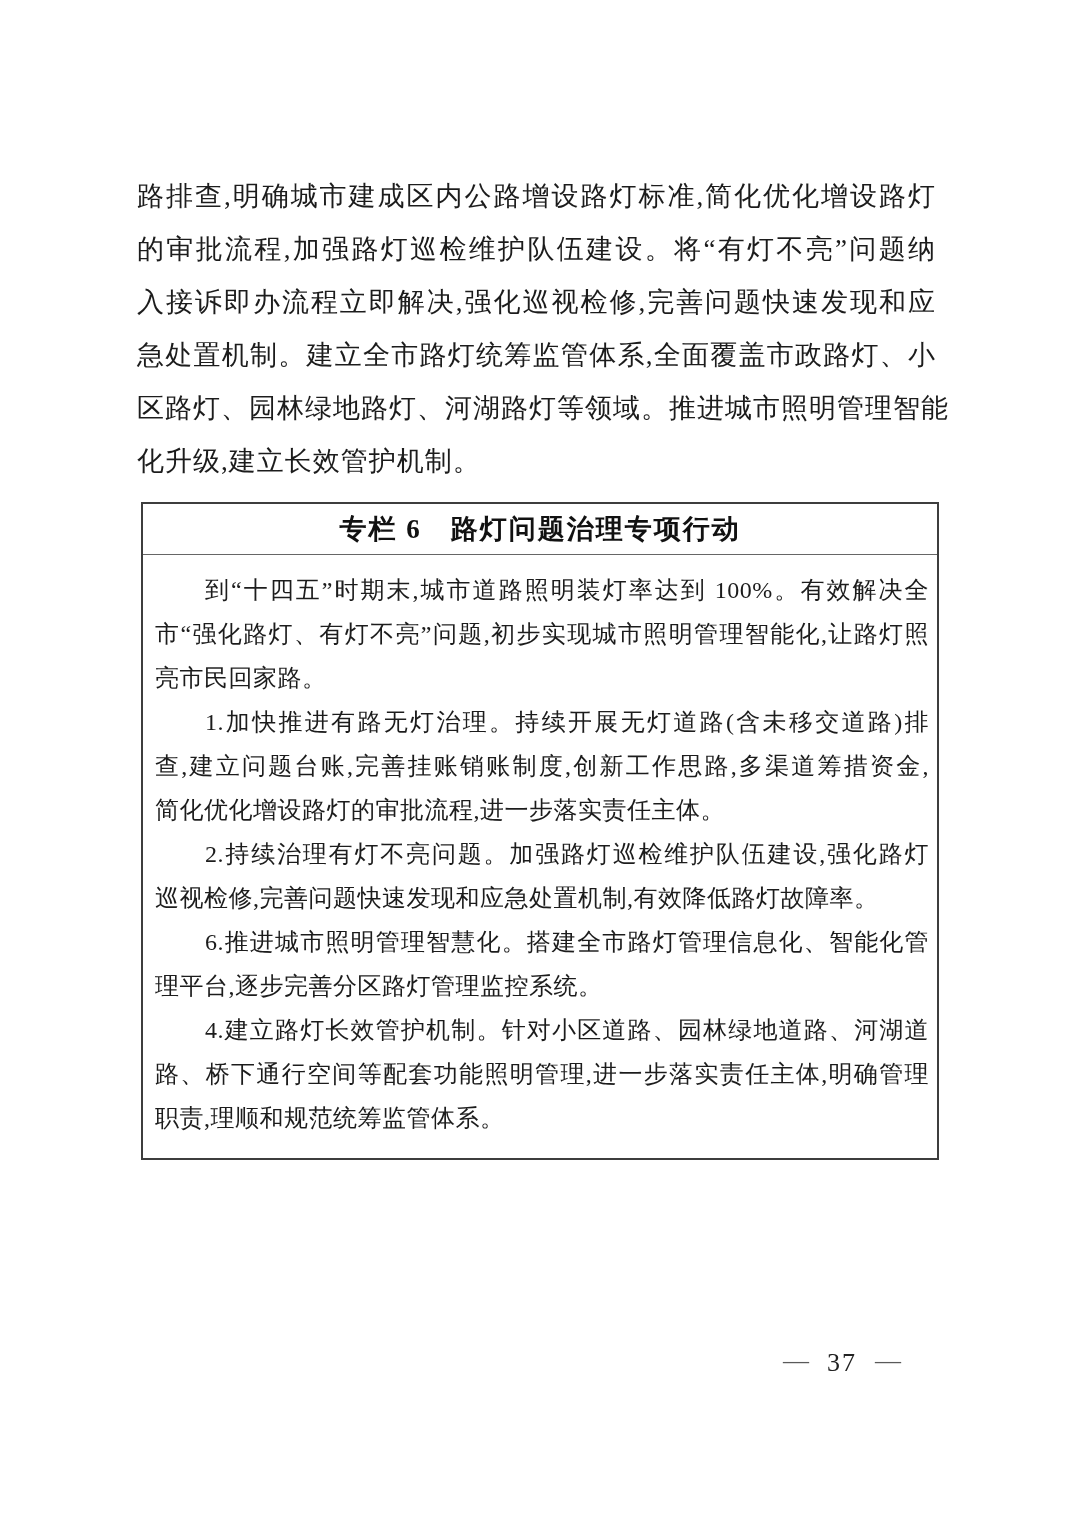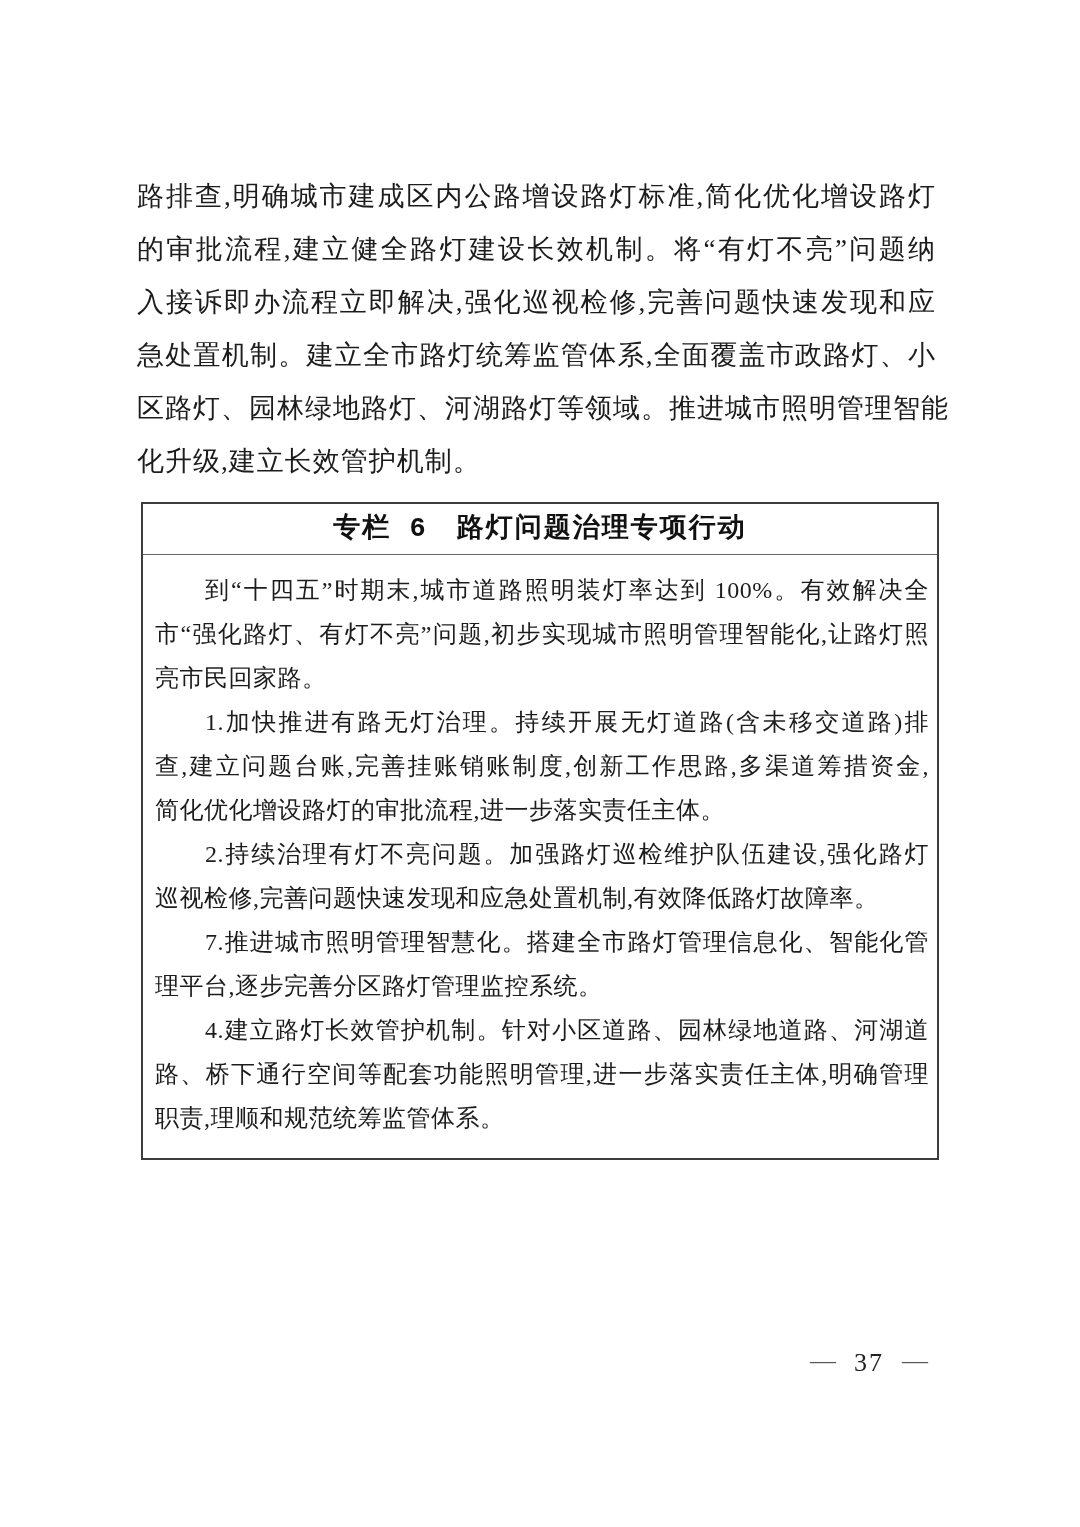--- a/index.html
+++ b/index.html
@@ -49,36 +49,36 @@
   }
   .box-title {
     height: 50px;
     line-height: 50px;
     text-align: center;
     font-weight: bold;
     font-size: 27px;
     letter-spacing: 2px;
     color: #111;
     border-bottom: 1px solid #666;
-    font-family: Liberation Mono, monospace;
+    font-family: Liberation Serif, serif;
   }
   .box-body {
     padding: 13px 8px 0 12px;
     font-size: 24px;
     line-height: 44px;
     letter-spacing: 0.5px;
   }
   .box-body .indent {
     text-indent: 50px;
   }
   
   .page-footer {
     position: absolute;
     top: 1348px;
-    right: 152px;
+    right: 179px;
     font-size: 26px;
     color: #222;
     white-space: nowrap;
   }
   .page-footer .dash {
     color: #5a5a5a;
     position: relative;
     top: -2px;
   }
   .page-footer .num {
@@ -86,21 +86,21 @@
     letter-spacing: 2px;
   }
 </style>
 </head>
 <body>
 
 <div class="page">
 
   <div class="main-text">
     <div class="tline">路排查,明确城市建成区内公路增设路灯标准,简化优化增设路灯</div>
-    <div class="tline">的审批流程,建立健全路灯建设长效机制。将“有灯不亮”问题纳</div>
+    <div class="tline">的审批流程,加强路灯巡检维护队伍建设。将“有灯不亮”问题纳</div>
     <div class="tline">入接诉即办流程立即解决,强化巡视检修,完善问题快速发现和应</div>
     <div class="tline">急处置机制。建立全市路灯统筹监管体系,全面覆盖市政路灯、小</div>
     <div class="tline">区路灯、园林绿地路灯、河湖路灯等领域。推进城市照明管理智能</div>
     <div class="tline last">化升级,建立长效管护机制。</div>
   </div>
 
   <div class="column-box">
     <div class="box-title">专栏 6　路灯问题治理专项行动</div>
     <div class="box-body">
 
@@ -115,21 +115,21 @@
         <div class="tline">查,建立问题台账,完善挂账销账制度,创新工作思路,多渠道筹措资金,</div>
         <div class="tline last">简化优化增设路灯的审批流程,进一步落实责任主体。</div>
       </div>
 
       <div>
         <div class="tline indent">2.持续治理有灯不亮问题。加强路灯巡检维护队伍建设,强化路灯</div>
         <div class="tline last">巡视检修,完善问题快速发现和应急处置机制,有效降低路灯故障率。</div>
       </div>
 
       <div>
-        <div class="tline indent">7.推进城市照明管理智慧化。搭建全市路灯管理信息化、智能化管</div>
+        <div class="tline indent">6.推进城市照明管理智慧化。搭建全市路灯管理信息化、智能化管</div>
         <div class="tline last">理平台,逐步完善分区路灯管理监控系统。</div>
       </div>
 
       <div>
         <div class="tline indent">4.建立路灯长效管护机制。针对小区道路、园林绿地道路、河湖道</div>
         <div class="tline">路、桥下通行空间等配套功能照明管理,进一步落实责任主体,明确管理</div>
         <div class="tline last">职责,理顺和规范统筹监管体系。</div>
       </div>
 
     </div>

